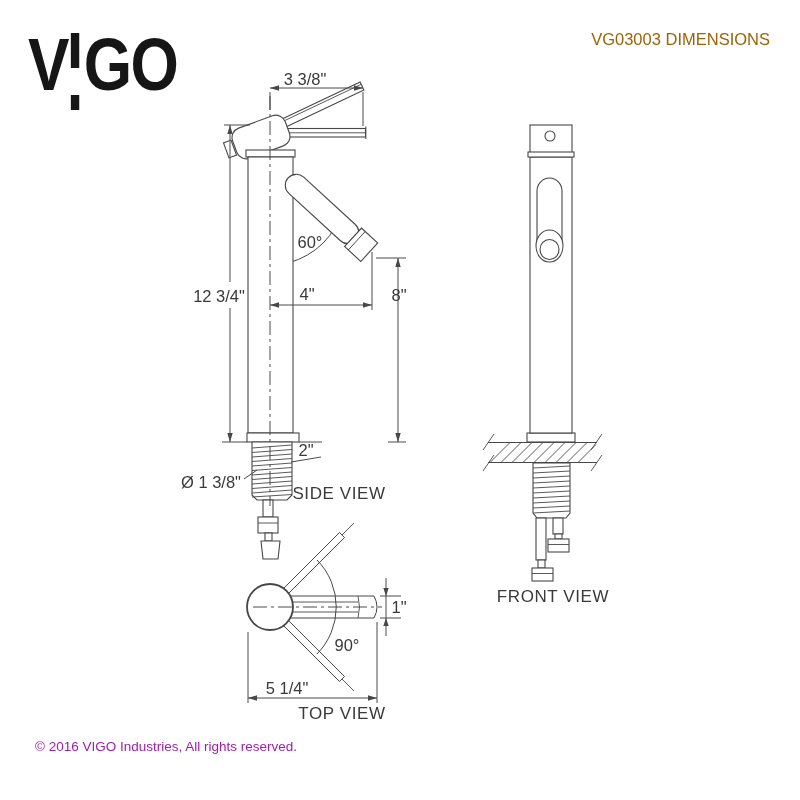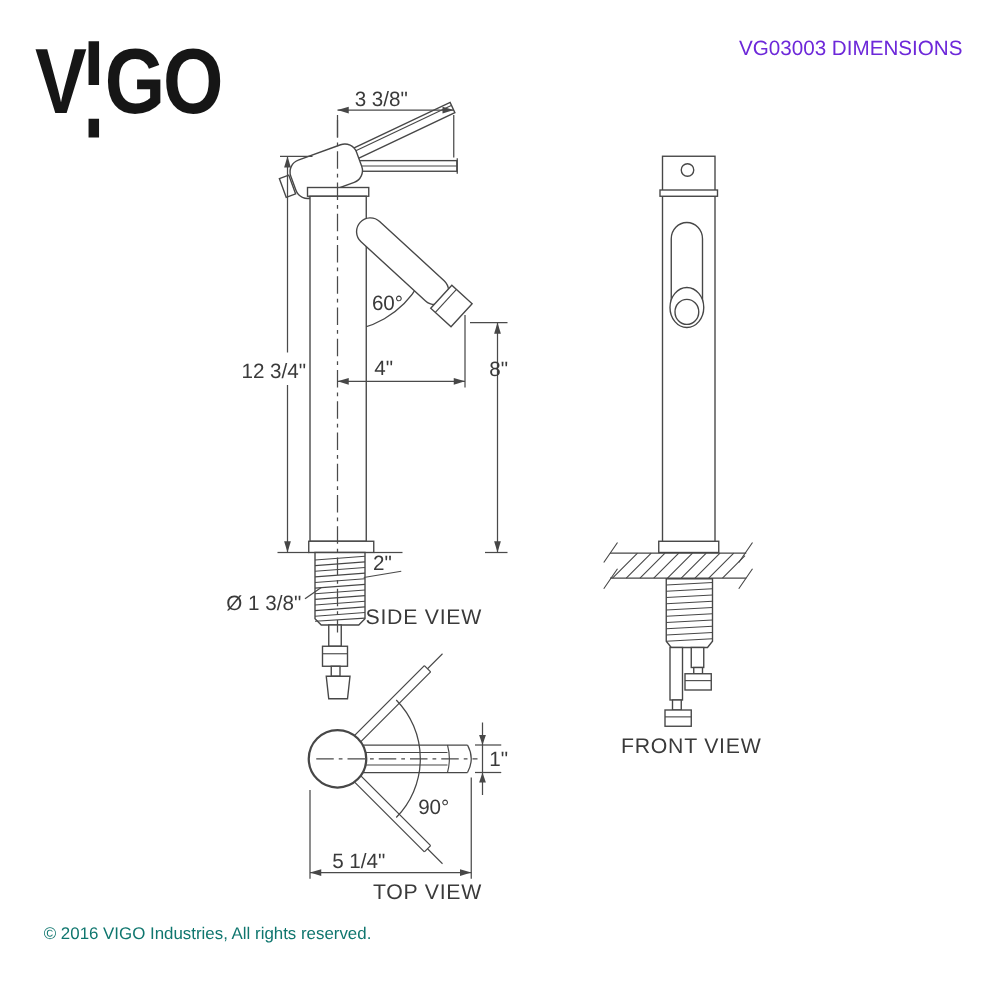--- a/index.html
+++ b/index.html
@@ -3,22 +3,22 @@
 <meta charset="utf-8">
 <style>
   html,body{margin:0;padding:0;background:#fff;width:800px;height:800px;overflow:hidden;}
   body{font-family:"Liberation Sans",sans-serif;color:#3a3a3a;position:relative;}
   .logo{position:absolute;left:28px;top:28px;height:84px;display:flex;align-items:flex-start;
         font-size:74px;font-weight:700;letter-spacing:-2px;color:#161616;line-height:1;
         transform:scaleX(0.84);transform-origin:left top;}
   .logo .custom-i{display:inline-block;width:13px;height:74px;position:relative;margin:0 3px;}
   .logo .custom-i .bar{position:absolute;left:1px;top:5px;width:10px;height:35px;background:#161616;}
   .logo .custom-i .dot{position:absolute;left:1px;top:67px;width:10px;height:15px;background:#161616;}
-  .doc-title{position:absolute;top:30px;right:30px;font-size:16.5px;color:#6d28d9;}
-  .copyright{position:absolute;left:35px;top:739px;font-size:13.5px;color:#0f766e;}
+  .doc-title{position:absolute;top:30px;right:30px;font-size:16.5px;color:#a16207;}
+  .copyright{position:absolute;left:35px;top:739px;font-size:13.5px;color:#a21caf;}
   svg{position:absolute;left:0;top:0;}
   svg text{font-family:"Liberation Sans",sans-serif;font-size:16.5px;fill:#3a3a3a;}
   svg text.view-label{font-size:17px;letter-spacing:0.6px;}
   .part{fill:#ffffff;stroke:#474747;stroke-width:1.1;}
   .ln{fill:none;stroke:#474747;stroke-width:1;}
   .thin{fill:none;stroke:#474747;stroke-width:0.9;}
   .dim{fill:none;stroke:#4a4a4a;stroke-width:1;}
   .cl{fill:none;stroke:#4a4a4a;stroke-width:1;stroke-dasharray:14 4 3 4;}
   .arw{fill:#474747;stroke:none;}
 </style>

